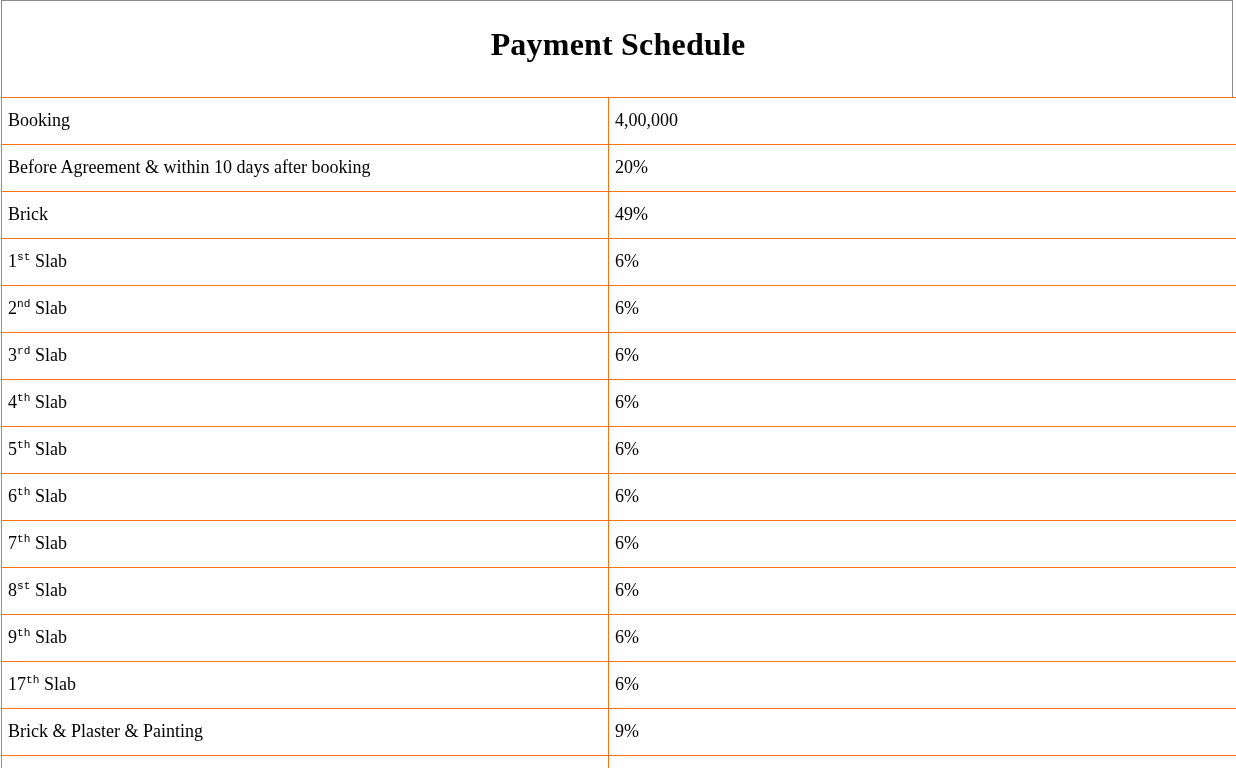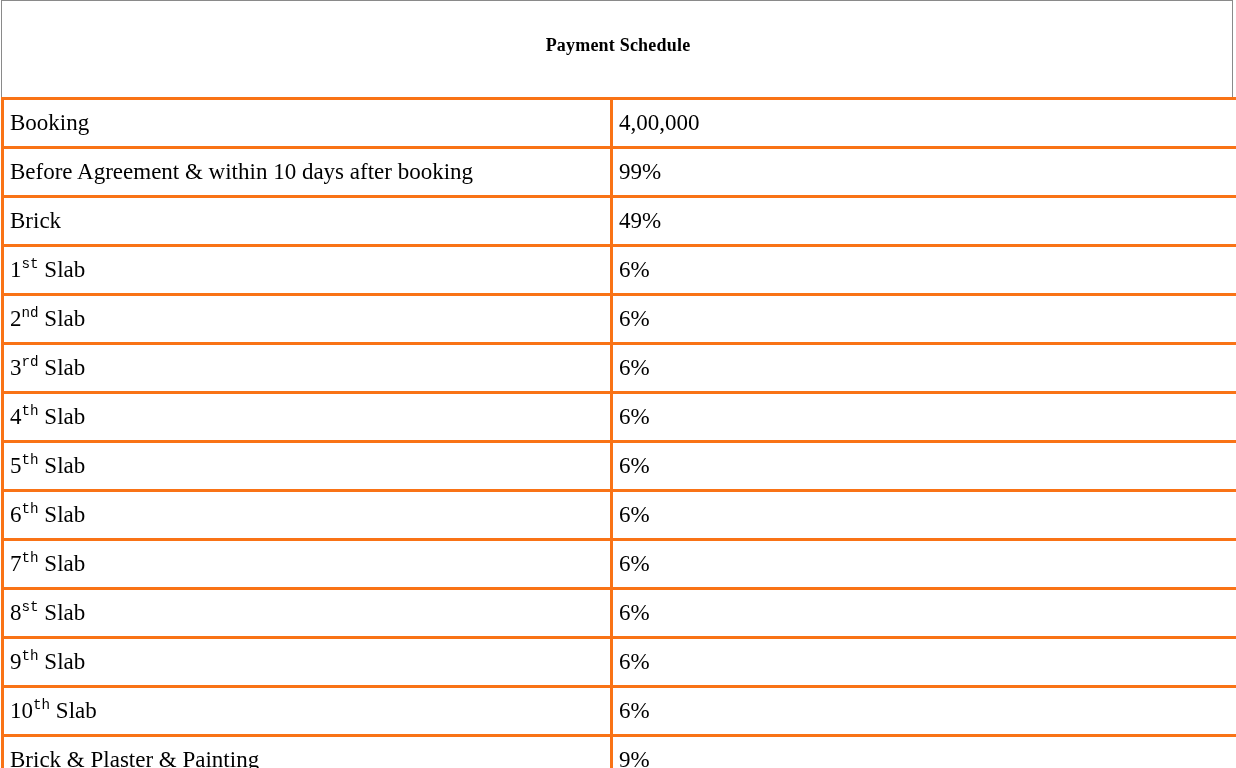--- a/index.html
+++ b/index.html
@@ -15,38 +15,38 @@
     overflow: hidden;
   }
   .page {
     position: relative;
     width: 1236px;
     height: 768px;
     box-sizing: border-box;
   }
   .doc-title {
     text-align: center;
-    font-size: 18px;
+    font-size: 32px;
     font-weight: bold;
     line-height: 1;
-    padding-top: 36px;
+    padding-top: 28px;
     padding-bottom: 0;
     letter-spacing: 0.2px;
   }
   table.schedule {
     position: absolute;
     top: 97px;
     left: 1px;
     width: 1232px;
     border-collapse: collapse;
     table-layout: fixed;
   }
   table.schedule td {
-    border: 3px solid #f97316;
-    font-size: 23px;
+    border: 1px solid #f97316;
+    font-size: 18px;
     line-height: 1.1;
     height: 41px;
     padding: 2px 6px 3px 6px;
     vertical-align: middle;
     font-family: "Liberation Serif", "DejaVu Serif", serif;
   }
   table.schedule td.label {
     width: 594px;
   }
   table.schedule td.value {
@@ -94,21 +94,21 @@
   <div class="doc-title">Payment Schedule</div>
 
   <table class="schedule">
     <tbody>
         <tr>
           <td class="label"><span>Booking</span></td>
           <td class="value"><span>4,00,000</span></td>
         </tr>
         <tr>
           <td class="label"><span>Before Agreement &amp; within 10 days after booking</span></td>
-          <td class="value"><span>99%</span></td>
+          <td class="value"><span>20%</span></td>
         </tr>
         <tr>
           <td class="label"><span>Brick</span></td>
           <td class="value"><span>49%</span></td>
         </tr>
         <tr>
           <td class="label"><span>1</span><sup>st</sup><span> Slab</span></td>
           <td class="value"><span>6%</span></td>
         </tr>
         <tr>
@@ -137,21 +137,21 @@
         </tr>
         <tr>
           <td class="label"><span>8</span><sup>st</sup><span> Slab</span></td>
           <td class="value"><span>6%</span></td>
         </tr>
         <tr>
           <td class="label"><span>9</span><sup>th</sup><span> Slab</span></td>
           <td class="value"><span>6%</span></td>
         </tr>
         <tr>
-          <td class="label"><span>10</span><sup>th</sup><span> Slab</span></td>
+          <td class="label"><span>17</span><sup>th</sup><span> Slab</span></td>
           <td class="value"><span>6%</span></td>
         </tr>
         <tr>
           <td class="label"><span>Brick &amp; Plaster &amp; Painting</span></td>
           <td class="value"><span>9%</span></td>
         </tr>
         <tr>
           <td class="label"><span>Possession</span></td>
           <td class="value"><span>1%</span></td>
         </tr>

